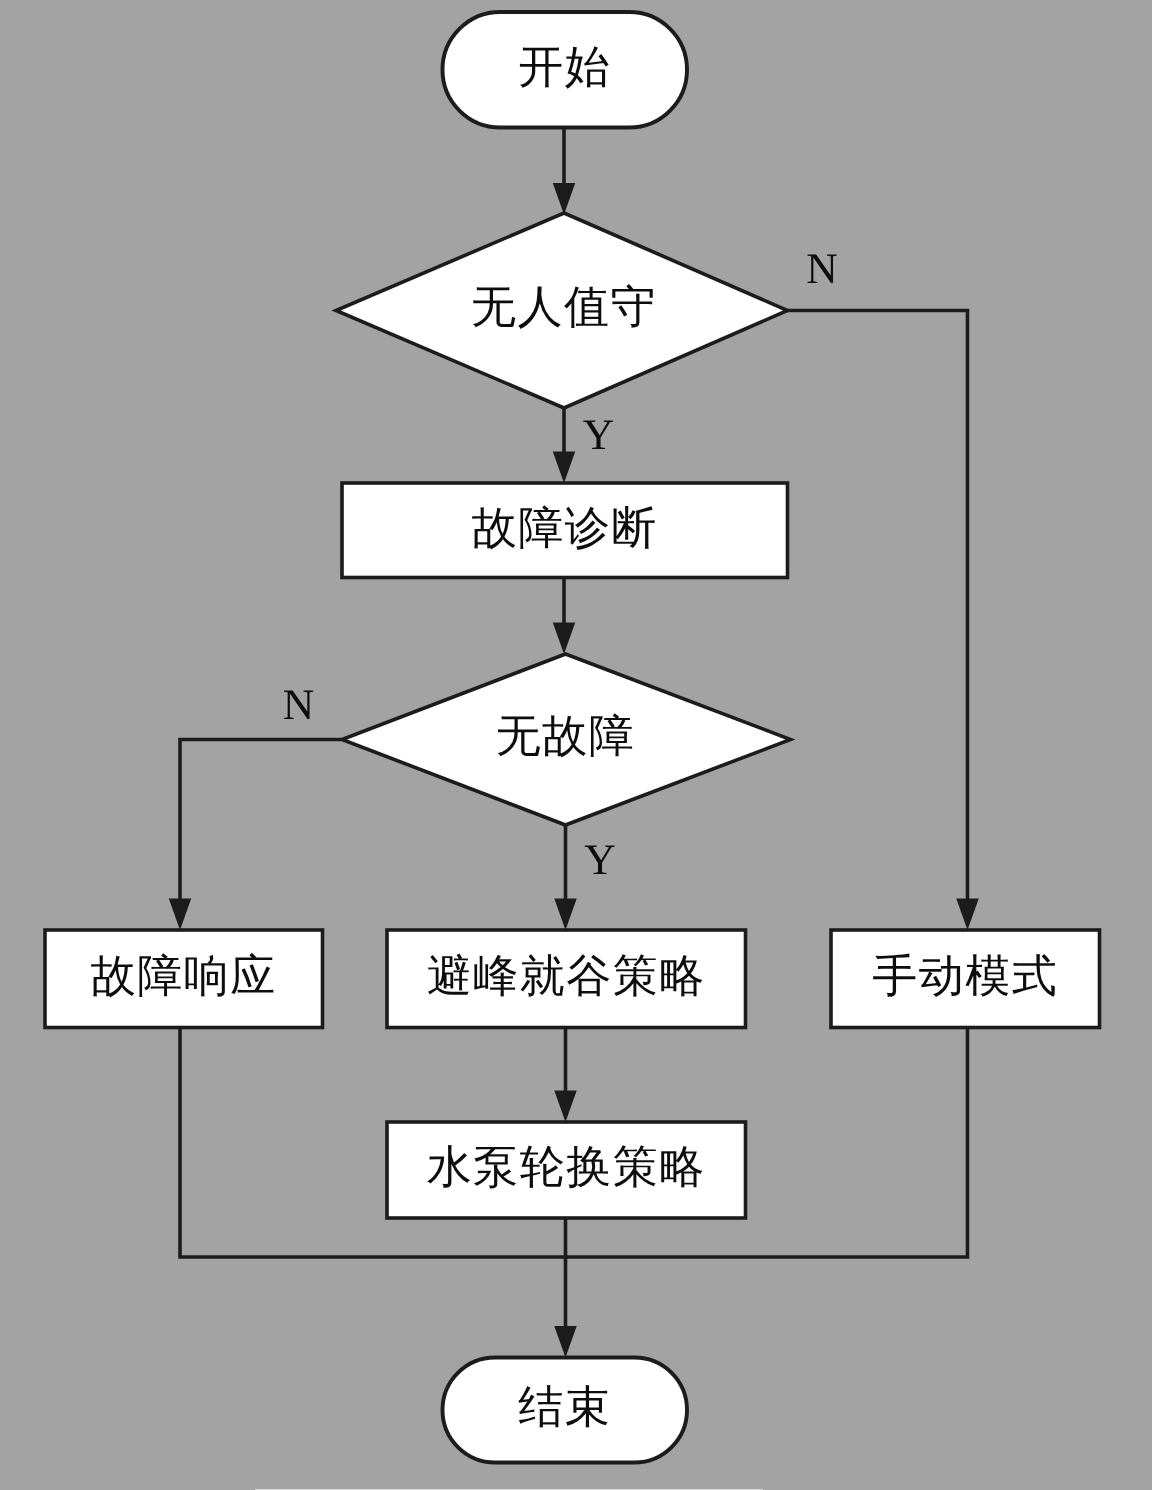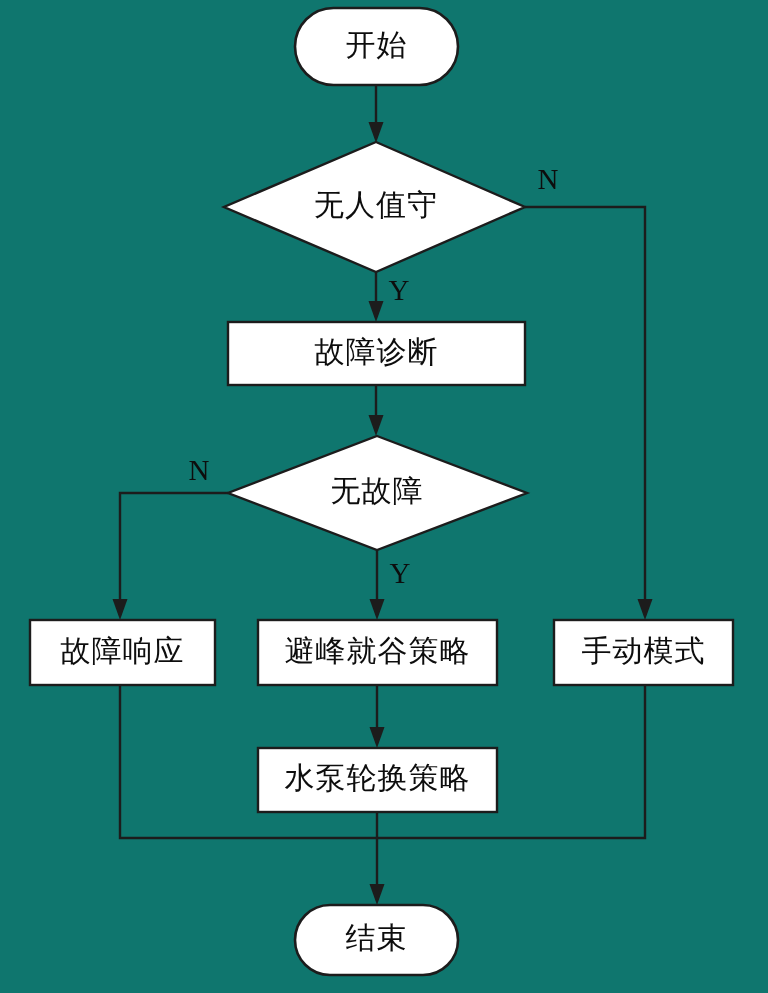--- a/index.html
+++ b/index.html
@@ -8,21 +8,21 @@
     padding: 0;
     background: #ffffff;
   }
   body {
     font-family: "Liberation Serif", "DejaVu Serif", serif;
   }
   #flowchart-root {
     position: relative;
     width: 768px;
     height: 993px;
-    background: #0f766e;
+    background: #a3a3a3;
     overflow: hidden;
   }
   #flow-svg {
     position: absolute;
     left: 0;
     top: 0;
     width: 768px;
     height: 993px;
   }
   .node-shape {

